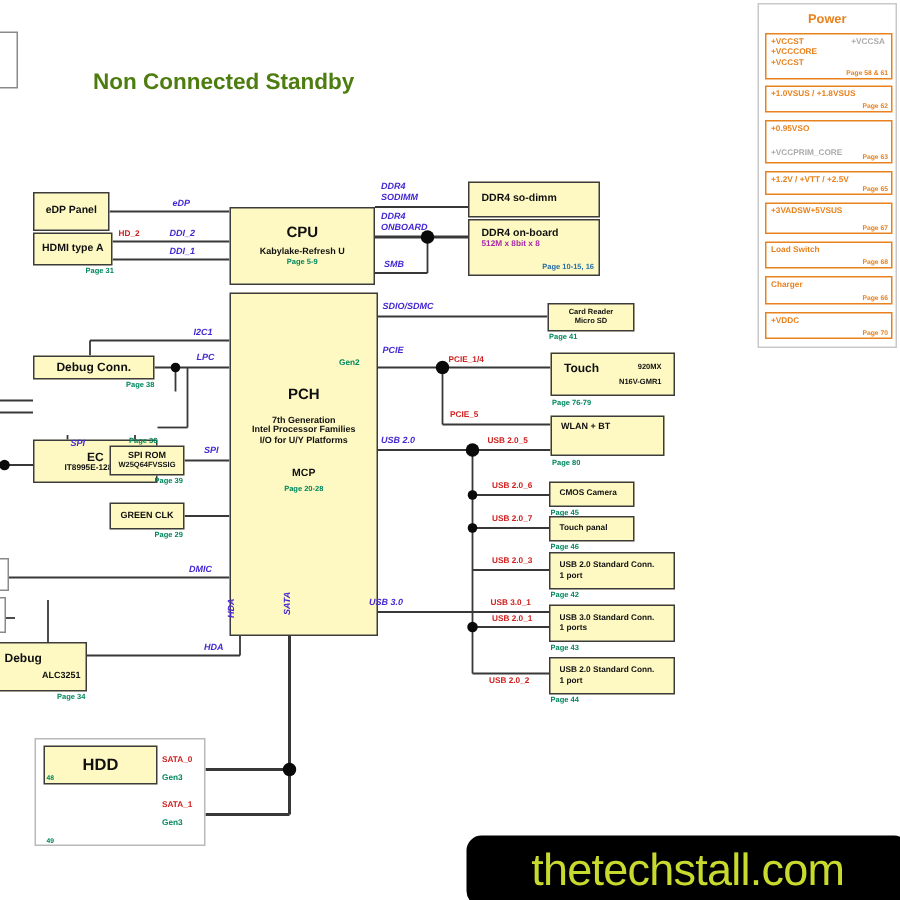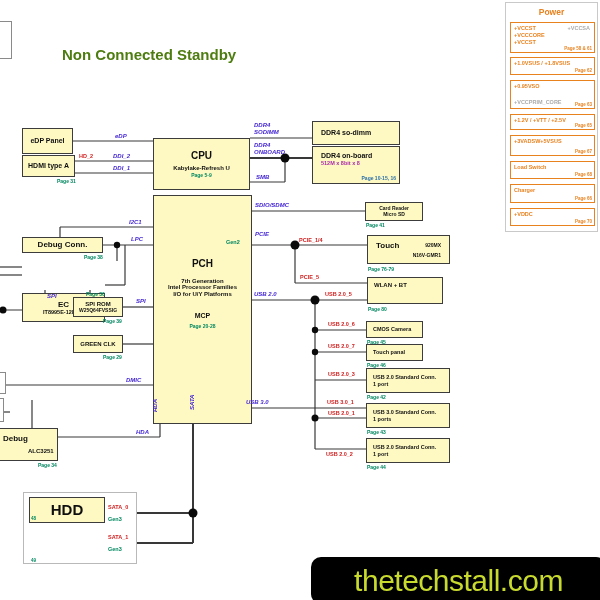--- a/index.html
+++ b/index.html
@@ -10,21 +10,21 @@
   svg.wires path{stroke:#383838;stroke-width:1.2;fill:none;}
   svg.wires path.w2{stroke-width:2;}
   svg.wires circle{fill:#0a0a0a;stroke:none;}
 
   .page-title{left:38px;top:7px;font-size:17px;font-weight:bold;color:#151515;letter-spacing:0.2px;white-space:nowrap;}
   .page-sub{left:62px;top:46px;font-size:15px;font-weight:bold;color:#4d7c0f;white-space:nowrap;}
 
   .blk{position:absolute;border:1.3px solid #3c3c3c;background:#fef9c3;box-sizing:border-box;
        display:flex;flex-direction:column;align-items:center;justify-content:center;}
   .blk .t{font-weight:bold;color:#101010;line-height:1.15;}
-  .f10{font-size:10px;} .f9{font-size:15px;} .f8{font-size:8px;} .f7{font-size:7px;}
+  .f10{font-size:10px;} .f9{font-size:11px;} .f8{font-size:8px;} .f7{font-size:7px;}
   .f6{font-size:6px;} .f55{font-size:5.5px;} .f5{font-size:5px;}
   .pref{position:absolute;font-size:5px;font-weight:bold;color:#00875f;white-space:nowrap;}
   .mag{color:#aa2aaa;font-weight:bold;font-size:5.5px;}
   .pbx{position:absolute;border:1.2px solid #8a8a8a;background:#fff;box-sizing:border-box;}
   .outer{position:absolute;border:1px solid #b9b9b9;box-sizing:border-box;background:#fff;}
 
   .wl{position:absolute;font-size:6px;font-weight:bold;font-style:italic;color:#4527d2;white-space:nowrap;transform-origin:left top;}
   .wl.red{color:#d02020;font-style:normal;font-size:5.5px;}
   .wl.grn{color:#00875f;font-style:normal;font-size:5.5px;}
   .wl.tin{color:#00875f;font-style:normal;font-size:4.5px;}

